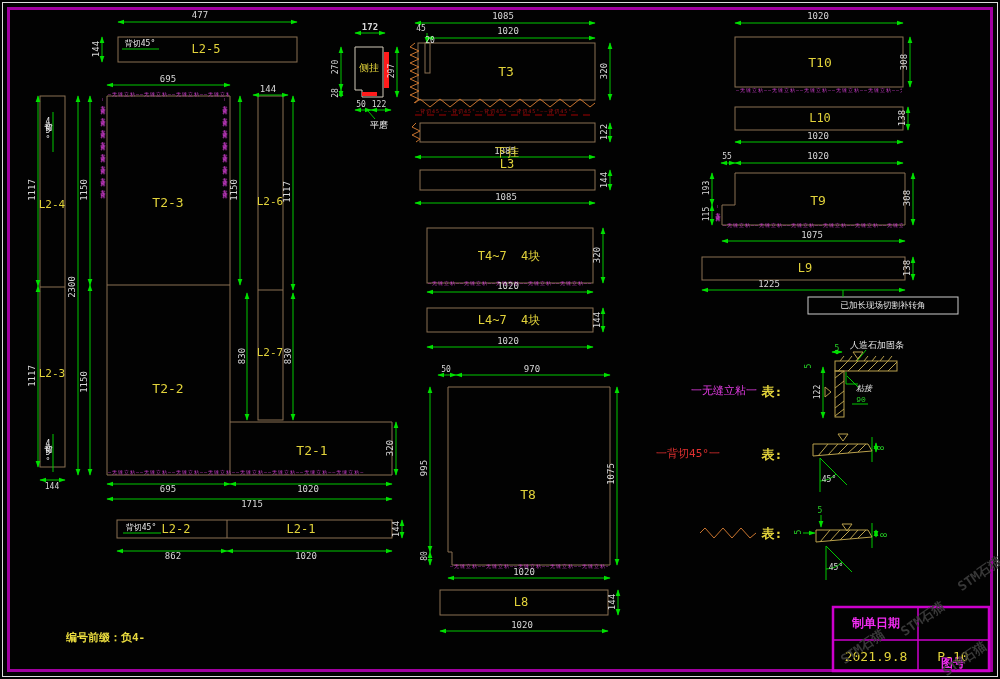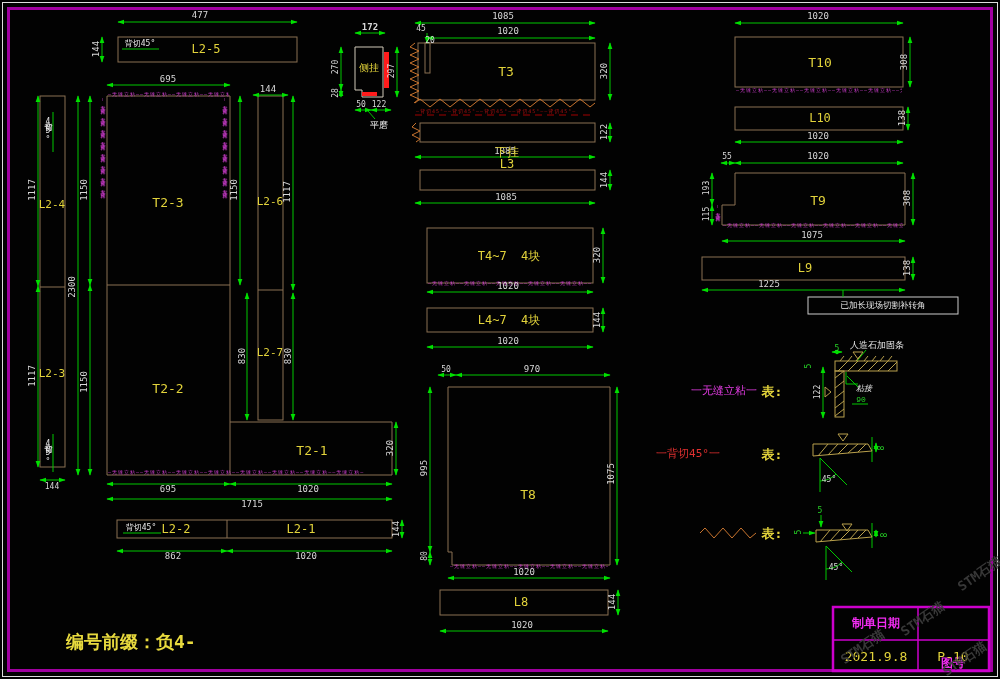--- a/index.html
+++ b/index.html
@@ -17,21 +17,21 @@
   .notev{transform:translate(-50%,-50%);writing-mode:vertical-rl;text-orientation:upright;font-size:8px;color:#e9e9e9;}
   .green{color:#27d427;}
   .magt{transform:translate(-50%,-50%);font-size:11px;color:#e23ce2;}
   .redt{transform:translate(-50%,-50%);font-size:11px;color:#e03030;}
   .biao{transform:translate(-50%,-50%);font-size:13px;font-weight:bold;color:#e2d33b;}
   .edge{font-size:5px;line-height:6px;letter-spacing:1px;color:#cf3ecf;overflow:hidden;}
   .edgev{writing-mode:vertical-rl;}
   .edge.dk{color:#a01010;}
   .tb-lbl{transform:translate(-50%,-50%);font-size:12px;font-weight:bold;color:#f02cf0;}
   .tb-val{transform:translate(-50%,-50%);font-size:13px;color:#e2d33b;}
-  .prefix{font-size:18px;font-weight:bold;color:#e8da3e;}
+  .prefix{font-size:11px;font-weight:bold;color:#e8da3e;}
   .wm{color:#3e3e3e;font-weight:bold;font-size:13px;transform:rotate(-35deg);opacity:.9;}
 </style>
 </head>
 <body>
 
 <div id="canvas">
 
 <svg width="1000" height="679" viewBox="0 0 1000 679">
   <defs>
     <marker id="ar" viewBox="0 0 10 10" refX="9" refY="5" markerWidth="7" markerHeight="7" orient="auto-start-reverse">

